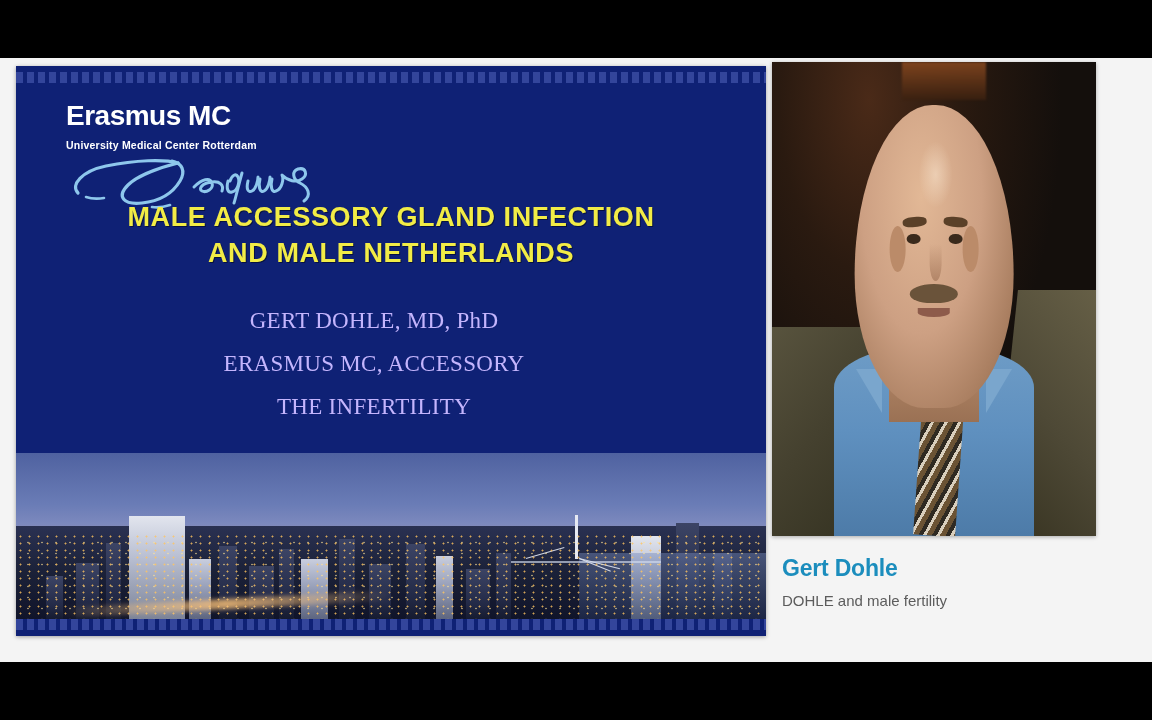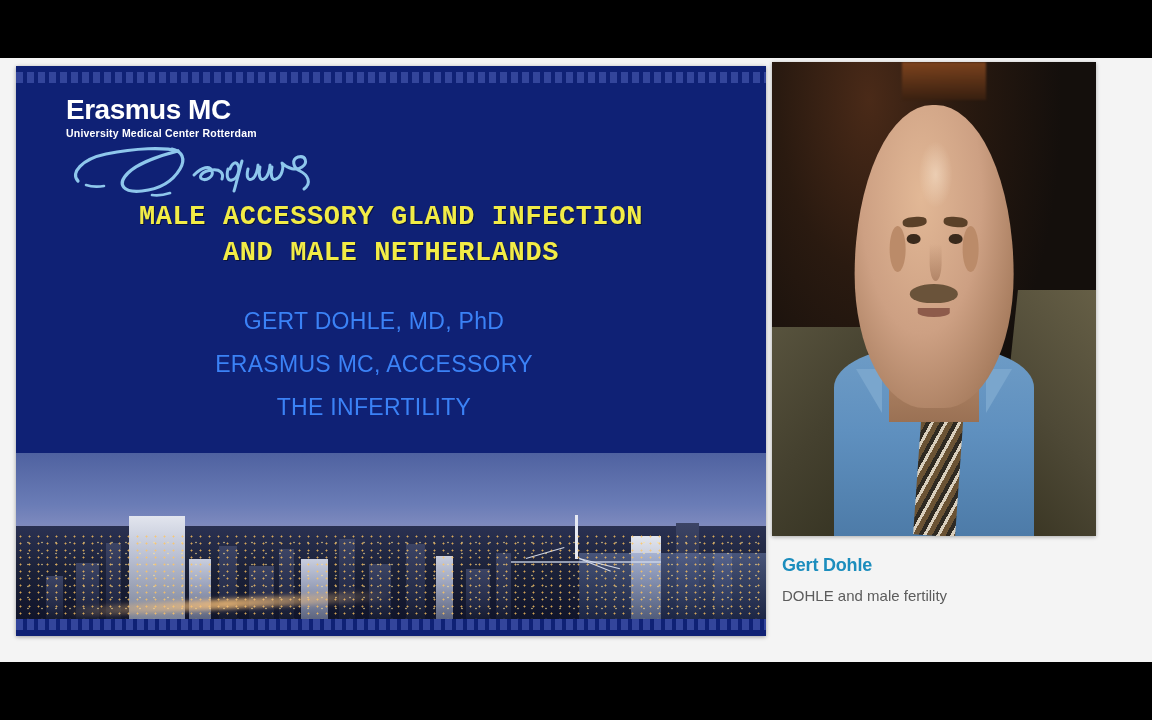--- a/index.html
+++ b/index.html
@@ -46,66 +46,66 @@
     background:
       repeating-linear-gradient(to right,
         #33459b 0px, #33459b 7px,
         #0f2175 7px, #0f2175 11px);
   }
   .filmstrip.top { top:6px; }
   .filmstrip.bottom { bottom:6px; z-index:6; }
 
   
   #logo-block {
-    position:absolute; left:50px; top:30px; width:330px;
+    position:absolute; left:50px; top:36px; width:330px;
   }
   #logo-wordmark {
     color:#ffffff;
     font-size:28px;
     font-weight:bold;
     letter-spacing:-0.5px;
     line-height:1;
     font-family:"Liberation Sans", sans-serif;
   }
   #logo-sub {
     color:#ffffff;
     font-size:10.5px;
     font-weight:bold;
     letter-spacing:0.2px;
-    margin-top:3px;
+    margin-top:9px;
     font-family:"Liberation Sans", sans-serif;
   }
   #logo-signature {
     margin-top:2px;
     width:265px; height:56px;
   }
 
   
   #slide-title {
     position:absolute;
     left:0; top:134px; width:750px;
     text-align:center;
     color:#f2ec46;
     font-size:27px;
     font-weight:bold;
     line-height:1.33;
     letter-spacing:0.6px;
-    font-family:Liberation Mono, monospace;
+    font-family:Liberation Sans, sans-serif;
     text-shadow:1px 1px 0 rgba(0,0,0,.45);
     padding:0 16px;
   }
   #slide-byline {
     position:absolute;
     left:0; top:234px; width:716px;
     text-align:center;
-    color:#3b82f6;
+    color:#c4b5fd;
     font-size:23px;
     line-height:1.86;
     letter-spacing:0.3px;
-    font-family:Liberation Sans, sans-serif;
+    font-family:Liberation Serif, serif;
   }
   #slide-byline div { white-space:nowrap; }
 
   
   #cityscape {
     position:absolute;
     left:0; bottom:17px;
     width:750px; height:166px;
     overflow:hidden;
     background:linear-gradient(to bottom,
@@ -299,21 +299,21 @@
     position:absolute; left:40%; top:12%;
     width:22%; height:22%;
     background:radial-gradient(ellipse, rgba(255,240,220,.45), rgba(255,240,220,0) 70%);
   }
 
   #caption {
     padding:20px 8px 0 10px;
   }
   #caption-title {
     color:#1b8dbd;
-    font-size:18px;
+    font-size:23px;
     font-weight:bold;
     letter-spacing:-0.2px;
     line-height:1.1;
   }
   #caption-sub {
     color:#5c5c5c;
     font-size:15px;
     margin-top:11px;
     line-height:1.2;
   }

